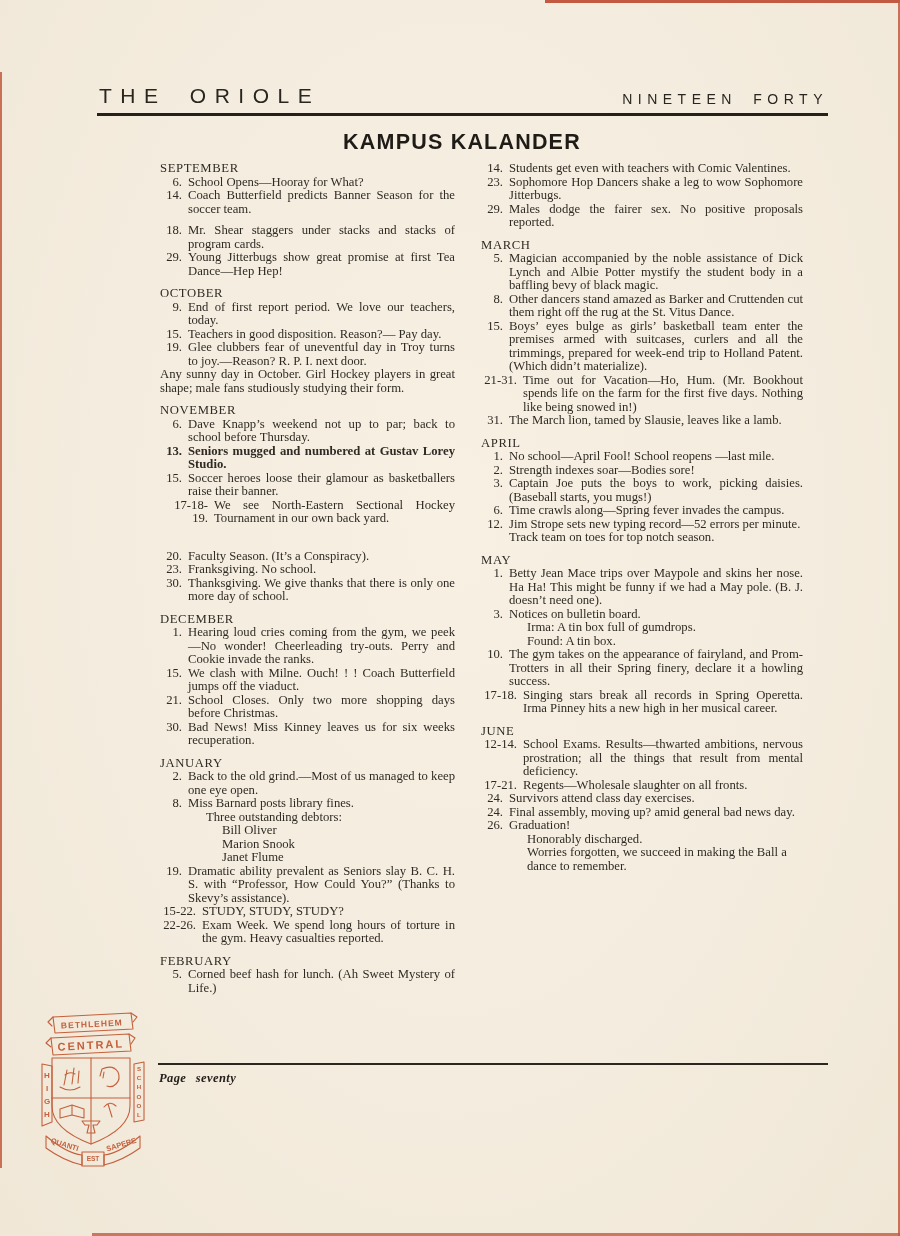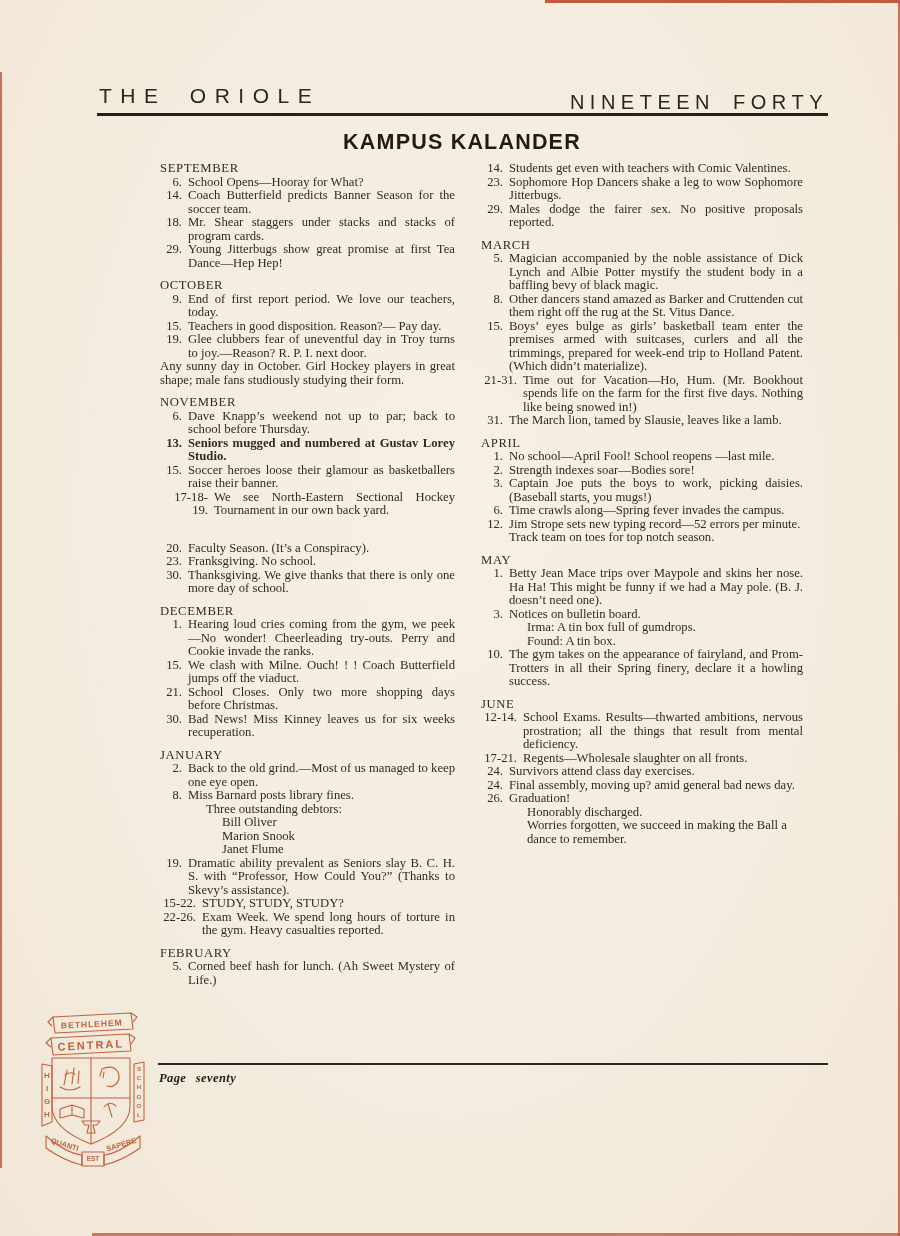--- a/index.html
+++ b/index.html
@@ -17,21 +17,21 @@
 
   
   #masthead{
     position:absolute;left:97px;top:84px;width:731px;height:30px;
     font-family:"Liberation Sans",sans-serif;color:#29261f;
   }
   #masthead .left{
     position:absolute;left:2px;top:0;font-size:21px;letter-spacing:8.5px;word-spacing:9px;font-weight:400;
   }
   #masthead .right{
-    position:absolute;right:0;top:7px;font-size:20px;letter-spacing:5.5px;word-spacing:7px;font-weight:400;
+    position:absolute;right:0;top:7px;font-size:14px;letter-spacing:5.5px;word-spacing:7px;font-weight:400;
   }
   #header-rule{position:absolute;left:97px;top:113px;width:731px;height:2.5px;background:#24211b;}
   #page-heading{
     position:absolute;left:462px;top:130px;transform:translateX(-50%);
     font-family:"Liberation Sans",sans-serif;font-weight:bold;font-size:21.5px;
     letter-spacing:1.2px;color:#1f1c17;white-space:nowrap;
   }
 
   
   .column{position:absolute;top:162px;font-size:12.7px;line-height:13.5px;color:#2f2b24;}
@@ -75,21 +75,21 @@
   </div>
   <div id="header-rule"></div>
 
   <div id="page-heading">KAMPUS KALANDER</div>
 
   <div id="col-left" class="column">
       <div class="month-section">
         <div class="month-heading">SEPTEMBER</div>
         <div class="entry" style="padding-left: 28px;"><span class="date" style="width: 22px;">6.</span><span>School Opens—Hooray for What?</span></div>
         <div class="entry" style="padding-left: 28px;"><span class="date" style="width: 22px;">14.</span><span>Coach Butterfield predicts Banner Season for the soccer team.</span></div>
-        <div class="entry" style="padding-left: 28px;"><span class="date" style="width: 22px;">18.</span><span>Mr. Shear staggers under stacks and stacks of program cards.</span></div>
+        <div class="entry" style="padding-left: 28px; margin-top: 8px;"><span class="date" style="width: 22px;">18.</span><span>Mr. Shear staggers under stacks and stacks of program cards.</span></div>
         <div class="entry" style="padding-left: 28px;"><span class="date" style="width: 22px;">29.</span><span>Young Jitterbugs show great promise at first Tea Dance—Hep Hep!</span></div>
       </div>
       <div class="month-section">
         <div class="month-heading">OCTOBER</div>
         <div class="entry" style="padding-left: 28px;"><span class="date" style="width: 22px;">9.</span><span>End of first report period.  We love our teachers, today.</span></div>
         <div class="entry" style="padding-left: 28px;"><span class="date" style="width: 22px;">15.</span><span>Teachers in good disposition.  Reason?— Pay day.</span></div>
         <div class="entry" style="padding-left: 28px;"><span class="date" style="width: 22px;">19.</span><span>Glee clubbers fear of uneventful day in Troy turns to joy.—Reason? R. P. I. next door.</span></div>
         <div class="entry flush"><span>Any sunny day in October.  Girl Hockey players in great shape; male fans studiously studying their form.</span></div>
       </div>
       <div class="month-section">
@@ -149,20 +149,21 @@
         <div class="entry" style="padding-left: 28px;"><span class="date" style="width: 22px;">12.</span><span>Jim Strope sets new typing record—52 errors per minute.</span></div>
         <div class="sub i0">Track team on toes for top notch season.</div>
       </div>
       <div class="month-section">
         <div class="month-heading">MAY</div>
         <div class="entry" style="padding-left: 28px;"><span class="date" style="width: 22px;">1.</span><span>Betty Jean Mace trips over Maypole and skins her nose.  Ha Ha!  This might be funny if we had a May pole. (B. J. doesn’t need one).</span></div>
         <div class="entry" style="padding-left: 28px;"><span class="date" style="width: 22px;">3.</span><span>Notices on bulletin board.</span></div>
         <div class="sub i1">Irma: A tin box full of gumdrops.</div>
         <div class="sub i1">Found: A tin box.</div>
         <div class="entry" style="padding-left: 28px;"><span class="date" style="width: 22px;">10.</span><span>The gym takes on the appearance of fairyland, and Prom-Trotters in all their Spring finery, declare it a howling success.</span></div>
+        <div class="entry" style="padding-left: 42px;"><span class="date" style="width: 36px;">17-18.</span><span>Singing stars break all records in Spring Operetta.  Irma Pinney hits a new high in her musical career.</span></div>
       </div>
       <div class="month-section">
         <div class="month-heading">JUNE</div>
         <div class="entry" style="padding-left: 42px;"><span class="date" style="width: 36px;">12-14.</span><span>School Exams.  Results—thwarted ambitions, nervous prostration; all the things that result from mental deficiency.</span></div>
         <div class="entry" style="padding-left: 42px;"><span class="date" style="width: 36px;">17-21.</span><span>Regents—Wholesale slaughter on all fronts.</span></div>
         <div class="entry" style="padding-left: 28px;"><span class="date" style="width: 22px;">24.</span><span>Survivors attend class day exercises.</span></div>
         <div class="entry" style="padding-left: 28px;"><span class="date" style="width: 22px;">24.</span><span>Final assembly, moving up? amid general bad news day.</span></div>
         <div class="entry" style="padding-left: 28px;"><span class="date" style="width: 22px;">26.</span><span>Graduation!</span></div>
         <div class="sub i1">Honorably discharged.</div>
         <div class="sub i1">Worries forgotten, we succeed in making the Ball a dance to remember.</div>

